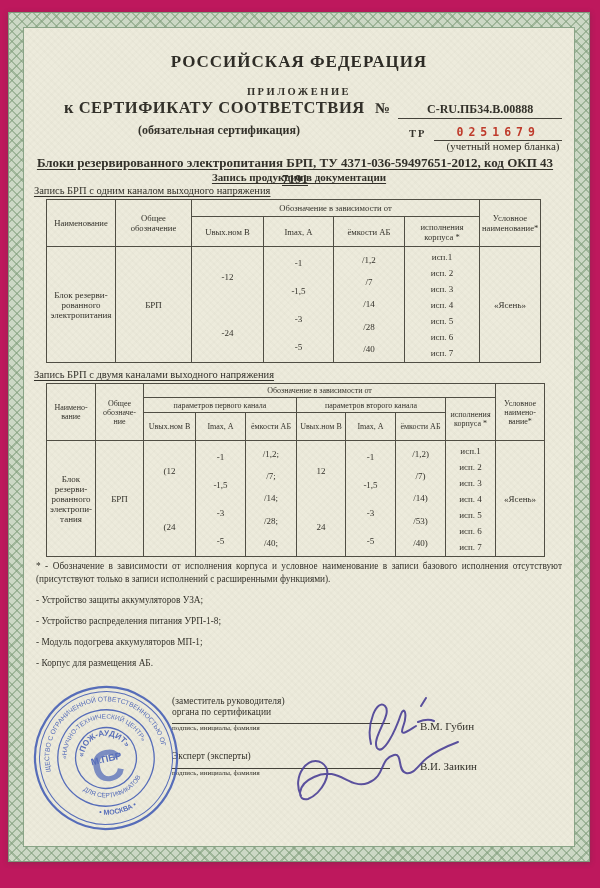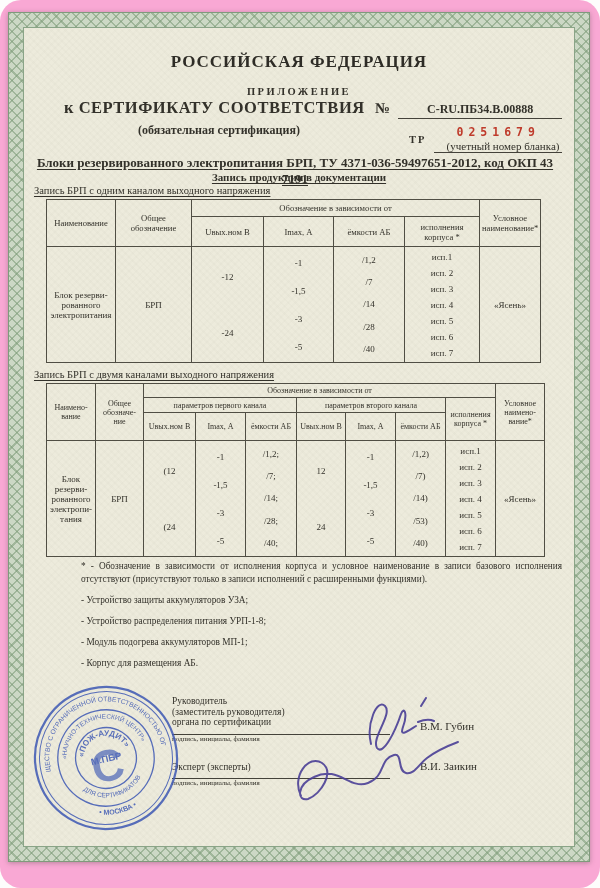--- a/index.html
+++ b/index.html
@@ -1,18 +1,18 @@
 <!DOCTYPE html>
 <html><head>
 <meta charset="utf-8">
 <style>
   * { margin:0; padding:0; box-sizing:border-box; }
   html,body { background:#fdfdfc; }
   body { font-family:"Liberation Serif","DejaVu Serif",serif; color:#33312a; }
-  .scan { position:relative; width:600px; height:888px; background:#f9a8d4; overflow:hidden;border-radius:21px; }
+  .scan { position:relative; width:600px; height:888px; background:#be185d; overflow:hidden; }
   .page { position:absolute; left:8px; top:12px; width:582px; height:850px;
           box-shadow:0 1px 5px rgba(60,60,55,.35); background:#cfdbc9; }
   .frame { position:absolute; inset:0; border:1px solid #7f9a7c;
     background:
       repeating-linear-gradient(45deg, rgba(125,155,120,.55) 0 1.5px, transparent 1.5px 7px),
       repeating-linear-gradient(-45deg, rgba(125,155,120,.55) 0 1.5px, transparent 1.5px 7px),
       #ccd8c5; }
   .content { position:absolute; inset:15px; border:1px solid #8aa487; background:#edebdc;
     background-image:
       repeating-linear-gradient(45deg, rgba(90,90,70,.025) 0 2px, transparent 2px 5px),
@@ -27,33 +27,33 @@
   .certline { left:40px; right:12px; top:70px; display:flex; align-items:baseline; }
   .certline .t { font-size:16.5px; letter-spacing:.5px; white-space:nowrap; }
   .certline .nosign { font-size:15px; margin-left:10px; }
   .certline .num { flex:1; margin-left:8px; border-bottom:1px solid #44423a;
                    font-size:12px; text-align:center; padding-bottom:1px; }
   .mandnote { left:30px; width:330px; top:95px; font-size:12px; font-weight:bold; }
   .trrow { left:385px; right:12px; top:97px; display:flex; align-items:center; }
   .trrow .t { font-size:10.5px; letter-spacing:2px; }
   .trrow .num { flex:1; margin-left:8px; border-bottom:1px solid #44423a; text-align:center;
                 font-family:"DejaVu Sans Mono",monospace; font-size:11.5px; font-weight:bold;
-                letter-spacing:5px; color:#bf3b2b; padding-bottom:13px; }
+                letter-spacing:5px; color:#bf3b2b; padding-bottom:1px; }
   .blankcap { left:420px; right:12px; top:112px; font-size:11px; text-align:center; }
   .product { left:0; right:8px; top:127px; font-size:13px; }
   .recordtitle { left:0; right:0; top:143px; font-size:11px; }
   .tcap { left:10px; font-size:10.5px; }
   table { border-collapse:collapse; table-layout:fixed; width:494px; }
   th,td { border:1px solid #504e44; font-weight:normal; vertical-align:middle;
           text-align:center; padding:1px 2px; overflow:hidden; }
   .t1 th { font-size:8.6px; } .t2 th { font-size:8px; }
   td { font-size:9px; }
   .vlist { display:flex; flex-direction:column; justify-content:space-around;
            align-items:center; height:112px; }
-  .notes { left:12px; right:12px; font-size:9.3px; line-height:1.35;margin-left:45px; }
+  .notes { left:12px; right:12px; font-size:9.3px; line-height:1.35; }
   .notes p { text-align:justify; }
   .extras-title { margin-top:5px; }
   .extras-item { margin-top:8.5px; }
   .rolelines { left:148px; top:668px; width:230px; font-size:9.5px; line-height:1.12; }
   .sigline { border-bottom:1px solid #44423a; height:7px; width:218px; }
   .sigcap { font-size:7px; padding-top:1px; }
   .name { left:396px; width:140px; font-size:11px; }
   .stampwrap { left:6px; top:654px; width:152px; height:152px; transform:rotate(-13deg); opacity:.85; }
   .sigsvg { left:243px; top:658px; }
 </style>
@@ -253,21 +253,20 @@
 
     <div class="abs notes" style="top:532px;">
       <p>* - Обозначение в зависимости от исполнения корпуса и условное наименование в записи базового исполнения отсутствуют (присутствуют только в записи исполнений с расширенными функциями).</p>
       <div class="extras-item">- Устройство защиты аккумуляторов УЗА;</div>
       <div class="extras-item">- Устройство распределения питания УРП-1-8;</div>
       <div class="extras-item">- Модуль подогрева аккумуляторов МП-1;</div>
       <div class="extras-item">- Корпус для размещения АБ.</div>
     </div>
 
     <div class="abs rolelines">
-      <div>Руководитель</div>
       <div>(заместитель руководителя)</div>
       <div>органа  по  сертификации</div>
       <div class="sigline"></div>
       <div class="sigcap">подпись, инициалы, фамилия</div>
       <div style="margin-top:18px;">Эксперт (эксперты)</div>
       <div class="sigline"></div>
       <div class="sigcap">подпись, инициалы, фамилия</div>
     </div>
 
     <div class="abs name" style="top:692px;">В.М. Губин</div>

